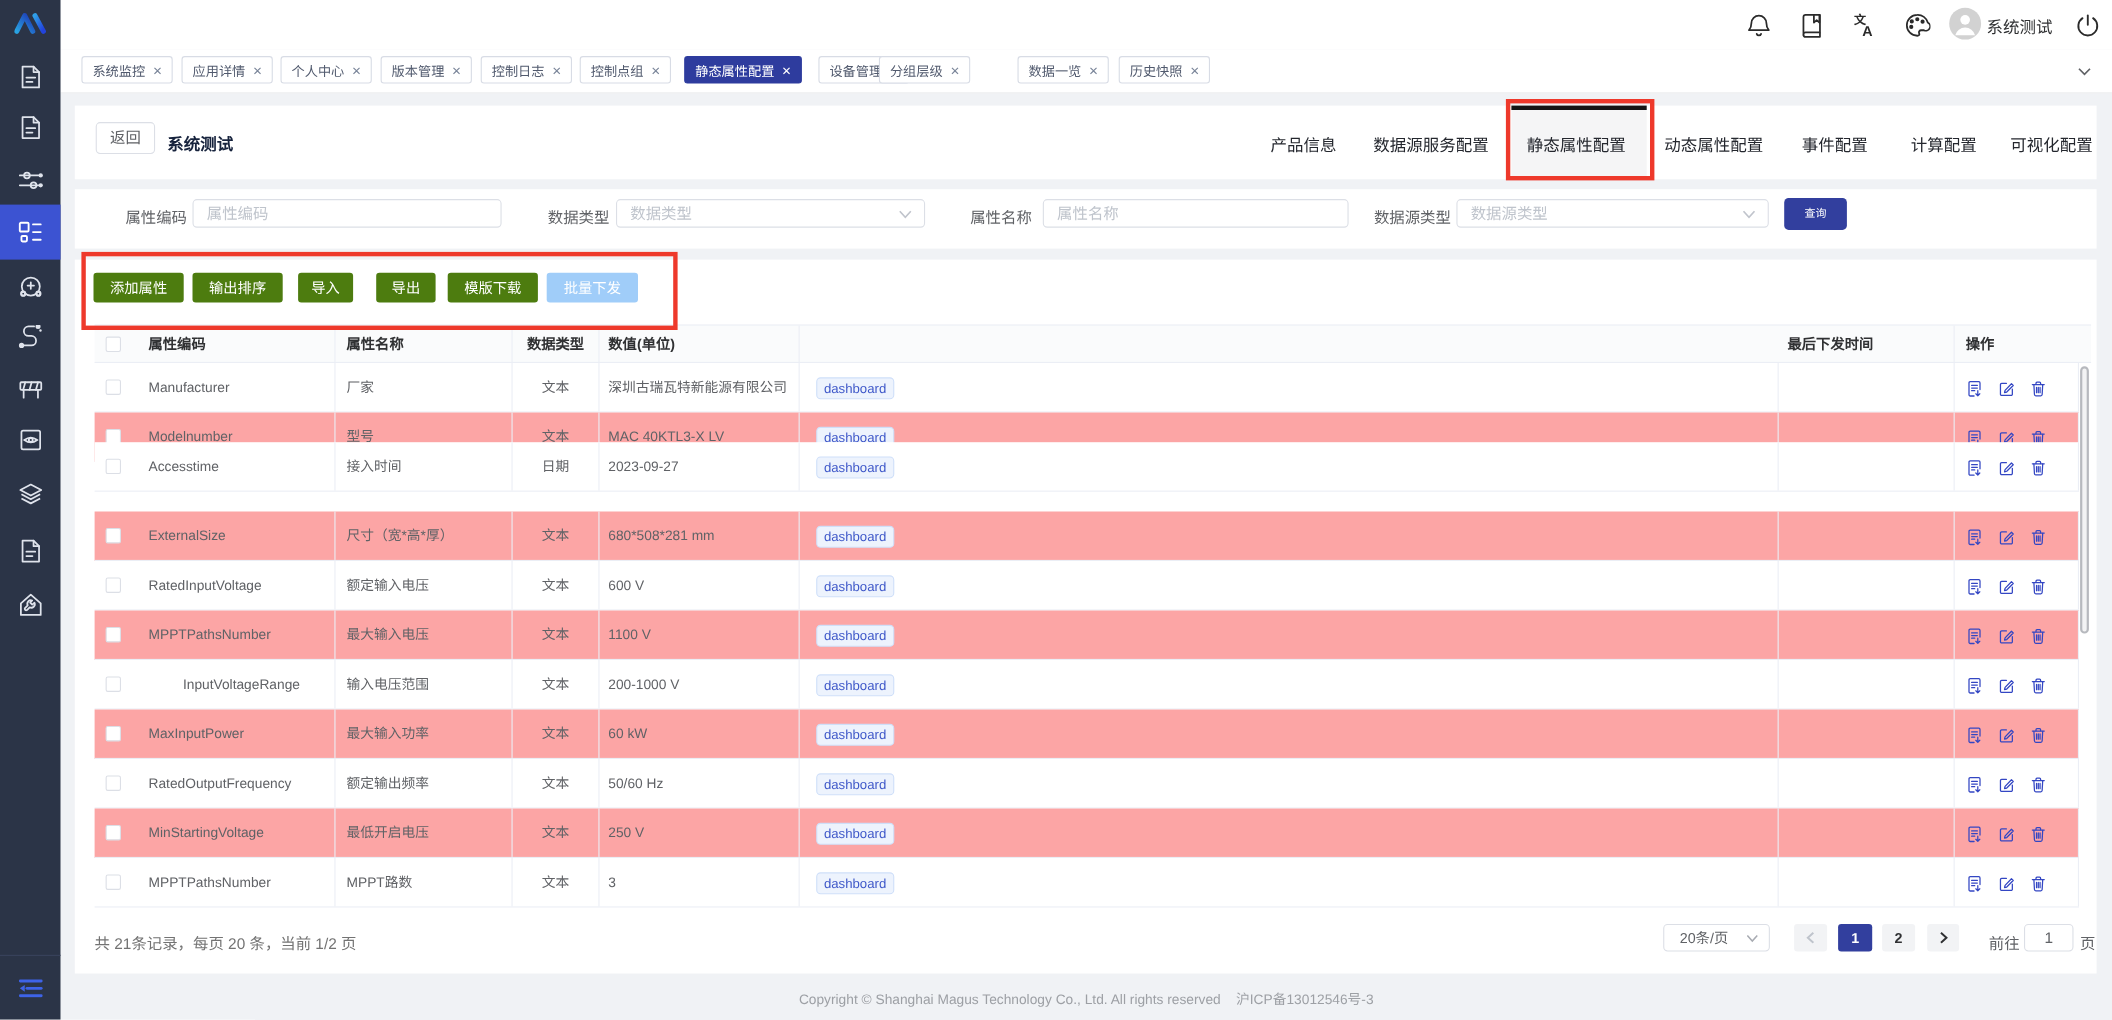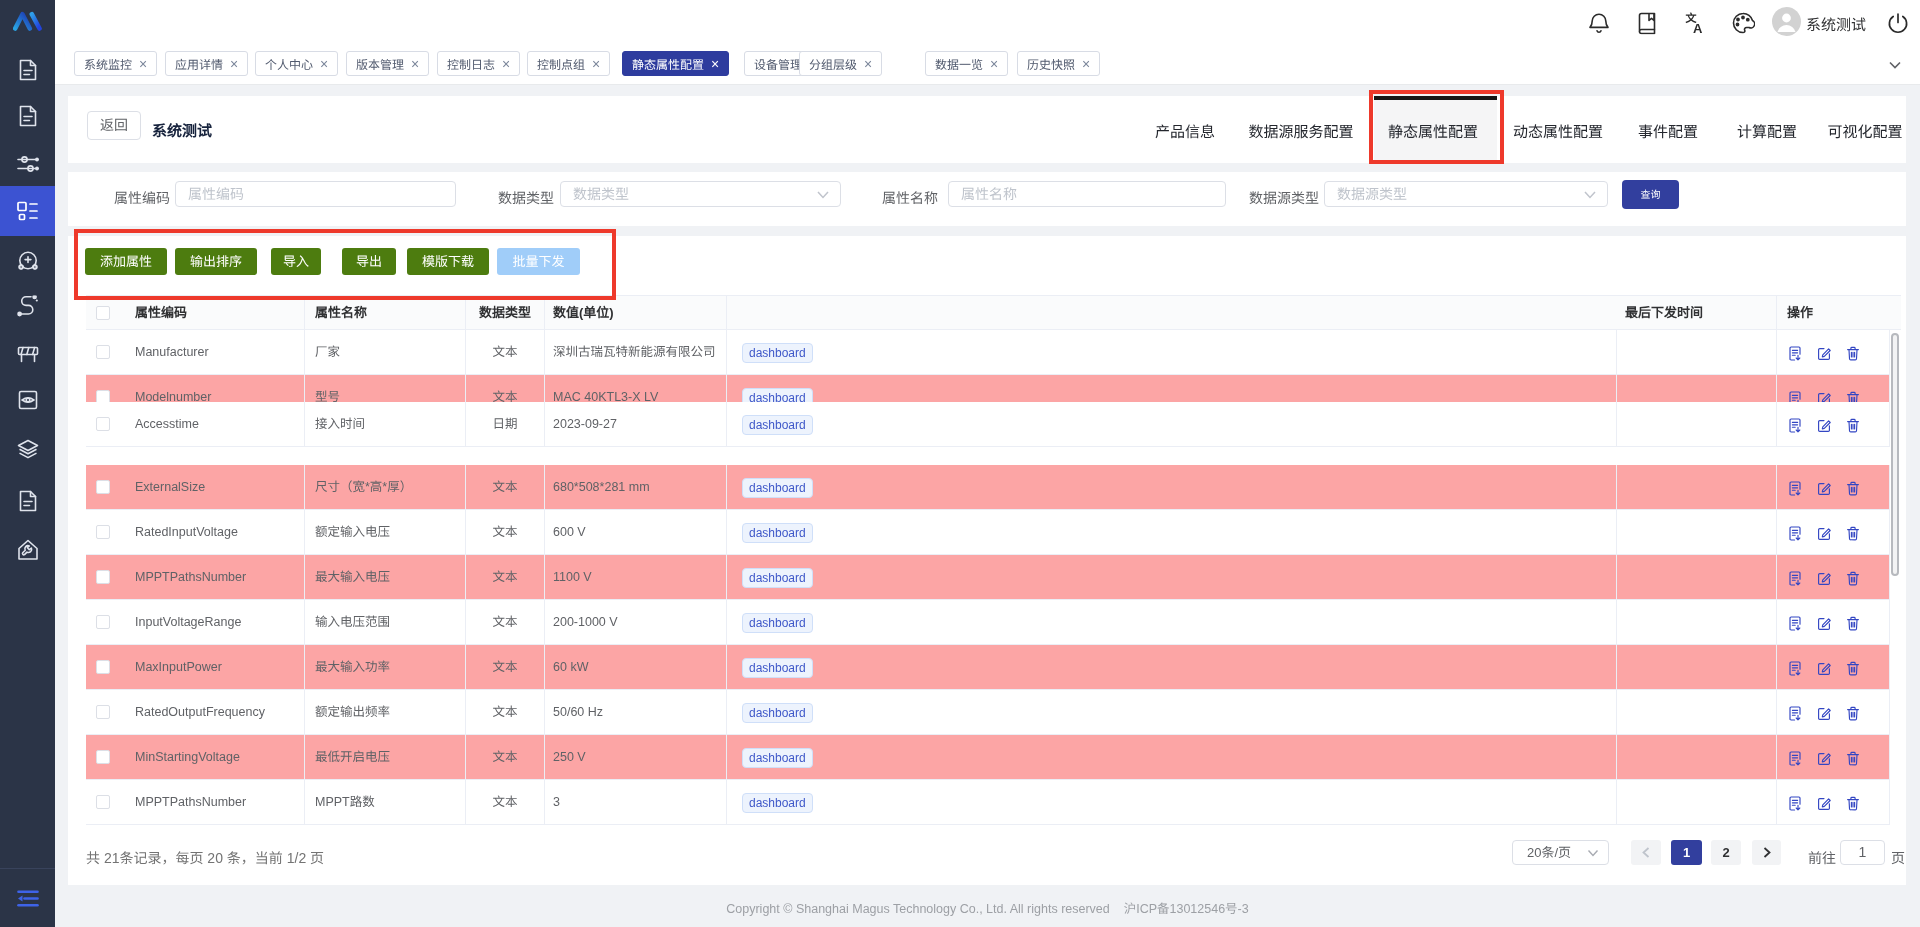--- a/index.html
+++ b/index.html
@@ -497,21 +497,21 @@
                 <path d="M5.9 4.4 V3.3 a0.9 0.9 0 0 1 .9 -.9 H9.2 a0.9 0.9 0 0 1 .9 .9 V4.4"></path>
                 <path d="M4 4.8 L4.5 13.7 A1.2 1.2 0 0 0 5.7 14.8 H10.3 A1.2 1.2 0 0 0 11.5 13.7 L12 4.8"></path>
                 <path d="M6.4 7.2 V12 M8 7.2 V12 M9.6 7.2 V12"></path>
               </g>
             </svg>
           </span>
         </div>
 </div>
 <div class="row" style="top:270px;">
   <div class="cbx"></div>
-  <div class="bc" style="left:39px;  width:180px;">InputVoltageRange</div>
+  <div class="bc" style="left:39px;  width:180px;text-align:center;">InputVoltageRange</div>
   <div class="bc" style="left:219px; width:161px;">输入电压范围</div>
   <div class="bc" style="left:380px; width:79px; text-align:center; padding-left:0;">文本</div>
   <div class="bc" style="left:459px; width:182px; padding-left:8px;">200-1000 V</div>
   <div class="bc" style="left:641px; width:890px;"><span class="tag">dashboard</span></div>
   <div class="bc" style="left:1531px;width:160px; padding-left:8px;"></div>
   <div class="bc" style="left:1691px;width:113px;">
           <span class="aicons">
             <svg width="16" height="17" viewBox="0 0 16 17">
               <g fill="none" stroke="#3346c3" stroke-width="1.15" stroke-linecap="round" stroke-linejoin="round">
                 <path d="M13 9.2 V3.1 a1.1 1.1 0 0 0 -1.1 -1.1 H4.1 A1.1 1.1 0 0 0 3 3.1 V13.9 a1.1 1.1 0 0 0 1.1 1.1 H7.6"></path>

